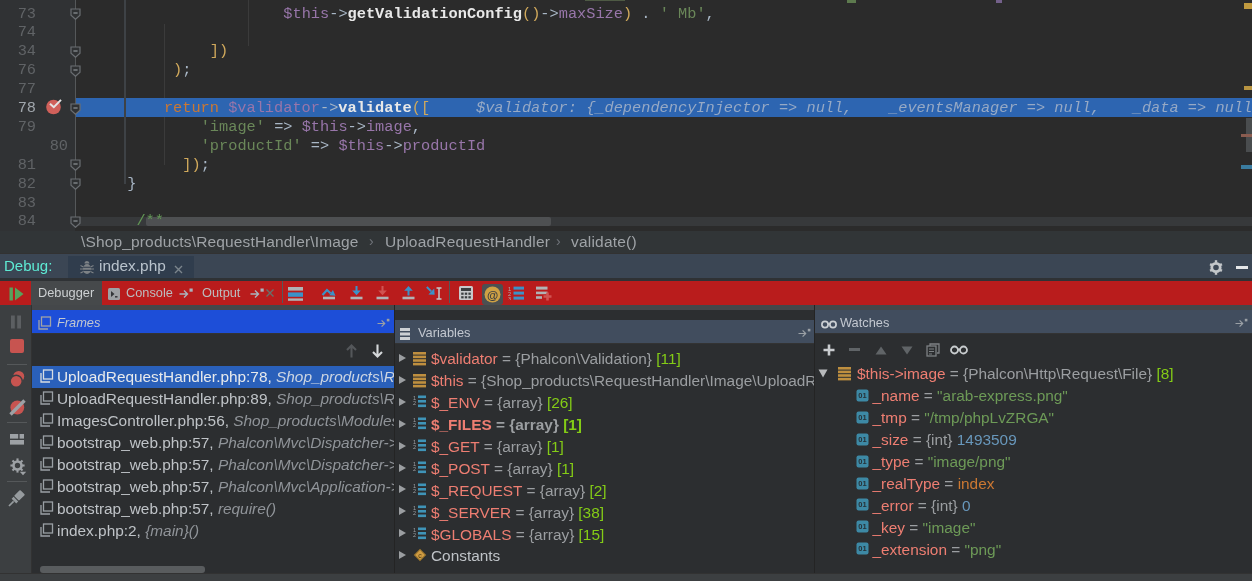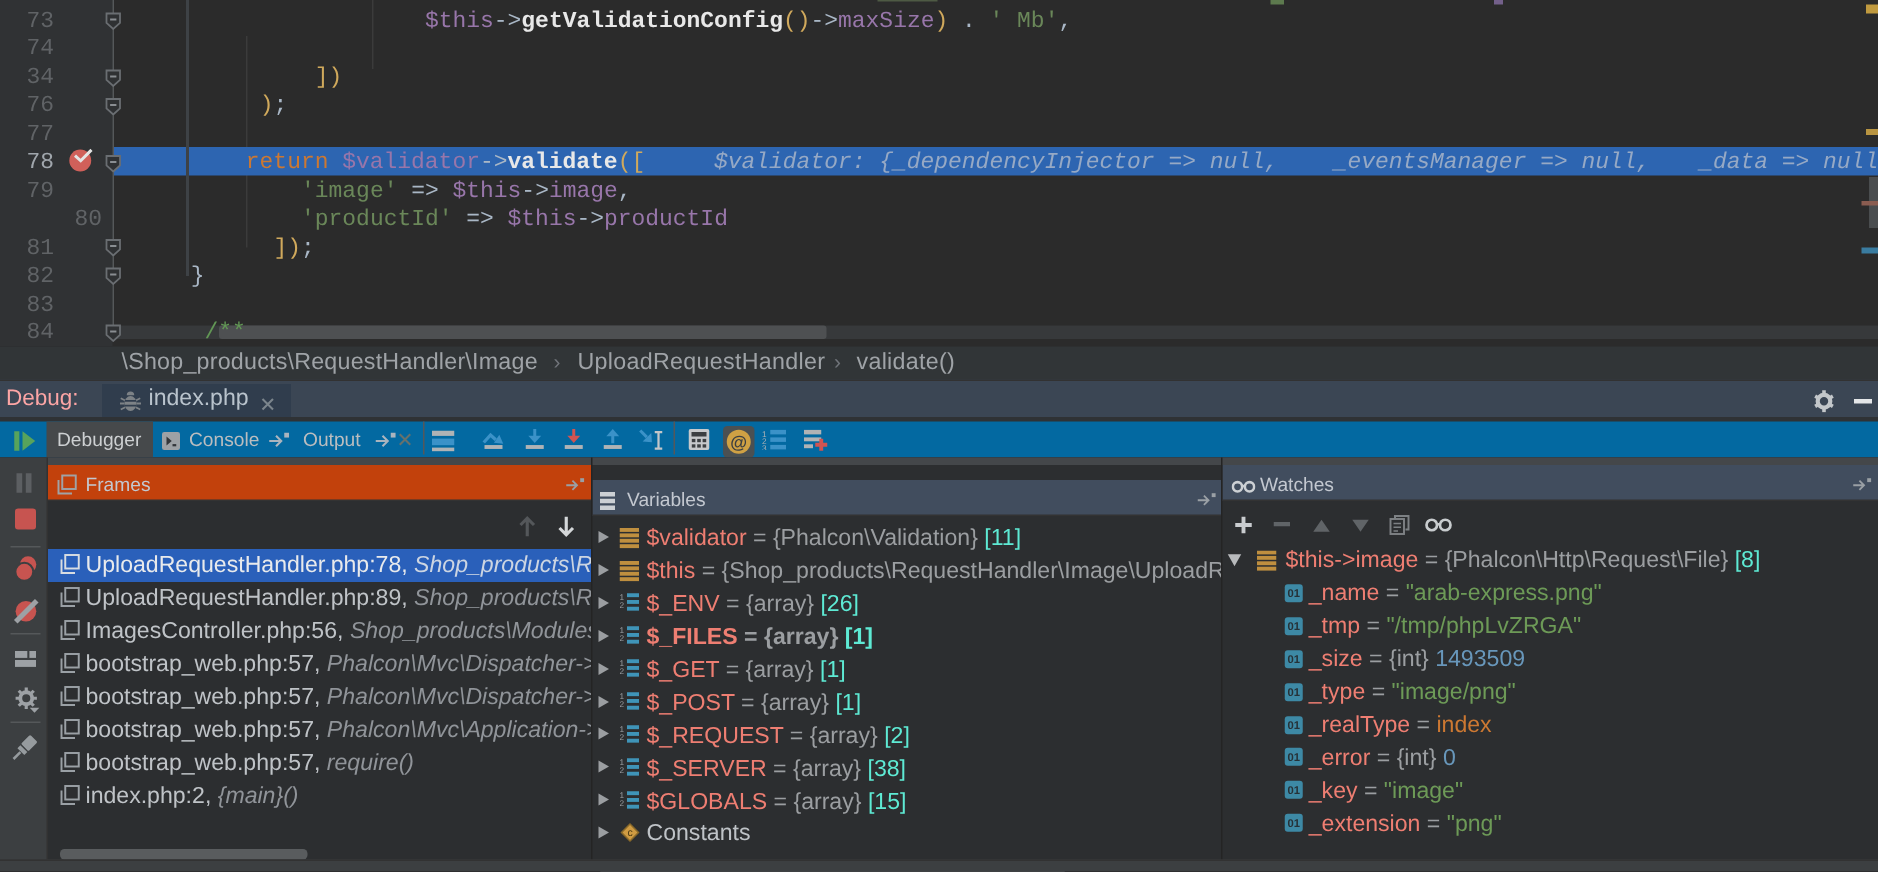--- a/index.html
+++ b/index.html
@@ -12,21 +12,21 @@
   .fn{color:#e8e8e8;font-weight:bold;}
   .br{color:#d0a95c;}
   .op{color:#a9b7c6;}
   .str{color:#6a8759;}
   .doc{color:#629755;}
   .hint{color:#96a9c5;font-style:italic;}
   .lnum{font-family:"Liberation Mono",monospace;font-size:15.3px;line-height:19px;color:#606366;text-align:right;width:36px;left:0;}
   .listrow{font-size:15.4px;line-height:17px;color:#bfc3c7;white-space:pre;}
   .nm{color:#ee7e72;}
   .gv{color:#9b9ea1;}
-  .wv{color:#5eead4;}
+  .wv{color:#84cc16;}
   .sv{color:#6d9a57;}
   .iv{color:#6897bb;}
   .ov{color:#cc7832;}
   .it{font-style:italic;color:#909499;}
 </style>
 </head>
 <body>
 
 <div class="abs" id="editor" style="left:0;top:0;width:1252px;height:231px;background:#2b2b2b;overflow:hidden;">
   <div class="abs" style="left:0;top:0;width:75px;height:231px;background:#303234;"></div>
@@ -114,21 +114,21 @@
 
 <div class="abs" style="left:0;top:231px;width:1252px;height:22px;background:#313537;">
   <div class="abs" style="left:81px;top:2px;font-size:15.5px;letter-spacing:0.15px;color:#9fa3a7;white-space:pre;">\Shop_products\RequestHandler\Image</div>
   <div class="abs" style="left:369px;top:2px;font-size:14px;color:#70747a;">›</div>
   <div class="abs" style="left:385px;top:2px;font-size:15.5px;letter-spacing:0.2px;color:#9fa3a7;white-space:pre;">UploadRequestHandler</div>
   <div class="abs" style="left:556px;top:2px;font-size:14px;color:#70747a;">›</div>
   <div class="abs" style="left:571px;top:2px;font-size:15.5px;letter-spacing:0.2px;color:#9fa3a7;white-space:pre;">validate()</div>
 </div>
 
 <div class="abs" style="left:0;top:253px;width:1252px;height:25px;background:#3b4654;border-top:1px solid #323232;box-sizing:border-box;">
-  <div class="abs" style="left:4px;top:3px;font-size:15px;color:#fca5a5;">Debug:</div>
+  <div class="abs" style="left:4px;top:3px;font-size:15px;color:#5eead4;">Debug:</div>
   <div class="abs" style="left:68px;top:2px;width:126px;height:23px;background:#303d4d;"></div>
 
   <svg class="abs" style="left:80px;top:6px;" width="14" height="15" viewBox="0 0 14 15">
     <ellipse cx="7" cy="9" rx="4" ry="5" fill="#7d8286"></ellipse>
     <path d="M4.5 3.5 a2.5 2.5 0 0 1 5 0" fill="#7d8286"></path>
     <path d="M0.5 5.5 L3.5 7 M13.5 5.5 L10.5 7 M0 9 L3 9 M14 9 L11 9 M0.5 13 L3.5 11.5 M13.5 13 L10.5 11.5" stroke="#7d8286" stroke-width="1.2"></path>
     <path d="M3.2 7.2 h7.6 M3.2 10.4 h7.6" stroke="#303d4d" stroke-width="1.1"></path>
   </svg>
   <div class="abs" style="left:99px;top:3px;font-size:15.4px;color:#b9c3cc;">index.php</div>
   <svg class="abs" style="left:173.5px;top:10.5px;" width="9" height="9" viewBox="0 0 9 9">
@@ -142,21 +142,21 @@
     <path d="M7 0.2 v2.4"></path>
       <path d="M7 12.4 v2.4"></path>
     <path d="M1.1 4.1 l2.1 1.2"></path>
       <path d="M10.8 9.7 l2.1 1.2"></path>
     <path d="M12.9 4.1 l-2.1 1.2"></path>
       <path d="M3.2 9.7 l-2.1 1.2"></path>
   </g>
 </svg>
 <div class="abs" style="left:1236px;top:265.5px;width:12px;height:3px;background:#e4e6e8;"></div>
 
-<div class="abs" id="toolbar" style="left:0;top:278px;width:1252px;height:27px;background:#0369a1;">
+<div class="abs" id="toolbar" style="left:0;top:278px;width:1252px;height:27px;background:#b91c1c;">
   <div class="abs" style="left:0;top:0;width:1252px;height:3px;background:#2f3235;"></div>
 
   <svg class="abs" style="left:9px;top:8.5px;" width="15" height="14" viewBox="0 0 15 14">
     <rect x="0.5" y="0.5" width="3.4" height="13" fill="#57a35c"></rect>
     <path d="M6 0.5 L14.5 7 L6 13.5 z" fill="#57a35c"></path>
   </svg>
 
   <div class="abs" style="left:31px;top:3px;width:71px;height:24px;background:#46494b;"></div>
   <div class="abs" style="left:38px;top:7px;font-size:12.8px;color:#cdd0d2;">Debugger</div>
 
@@ -302,21 +302,21 @@
 
   <div class="abs" style="left:7px;top:175.5px;width:20px;height:1px;background:#55585a;"></div>
 
   <svg class="abs" style="left:8px;top:184.5px;" width="17" height="17" viewBox="0 0 17 17">
     <rect x="8" y="1" width="7" height="8.6" rx="1" fill="#969b9e" transform="rotate(45 11.5 5.3)"></rect>
     <path d="M5.6 11.4 L1 16" stroke="#969b9e" stroke-width="1.7"></path>
     <path d="M4.6 7.8 L9.2 12.4" stroke="#969b9e" stroke-width="2.8"></path>
   </svg>
 
   <div class="abs" id="frames" style="left:32px;top:2px;width:362px;height:269px;overflow:hidden;">
-    <div class="abs" style="left:0;top:3px;width:362px;height:24px;background:#c2410c;border-bottom:1px solid #333333;box-sizing:border-box;">
+    <div class="abs" style="left:0;top:3px;width:362px;height:24px;background:#1d4ed8;border-bottom:1px solid #333333;box-sizing:border-box;font-style:italic;">
       <svg class="abs" style="left:6px;top:6px;" width="14" height="14" viewBox="0 0 14 14">
         <rect x="3.5" y="1" width="9" height="9" fill="none" stroke="#a0a3a6" stroke-width="1.3"></rect>
         <path d="M1 4 v9 h9" fill="none" stroke="#a0a3a6" stroke-width="1.3"></path>
       </svg>
       <div class="abs" style="left:25px;top:5px;font-size:12.8px;color:#c3c8d0;">Frames</div>
       <svg class="abs" style="left:345px;top:8px;" width="13" height="11" viewBox="0 0 13 11">
         <path d="M0.5 5.5 h6.5 M4.6 2.4 L7.7 5.5 L4.6 8.6" stroke="#9aa0a5" stroke-width="1.2" fill="none"></path>
         <rect x="9.8" y="0.8" width="2.6" height="2.6" fill="#9aa0a5"></rect>
       </svg>
     </div>

